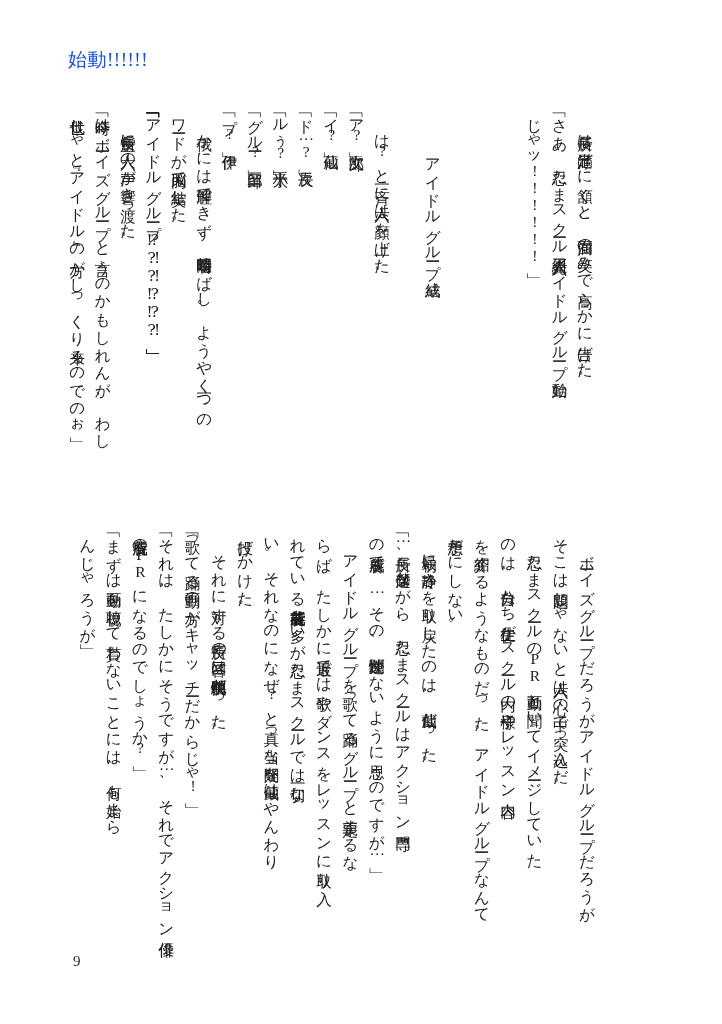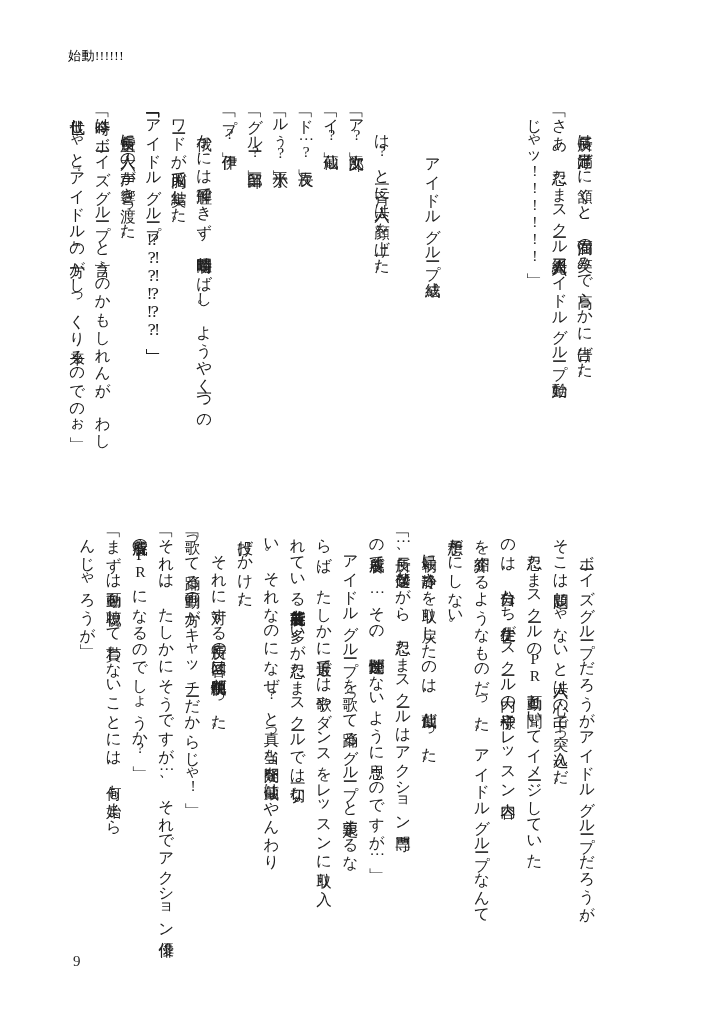--- a/index.html
+++ b/index.html
@@ -13,23 +13,23 @@
     height: 1024px;
     background: #ffffff;
     overflow: hidden;
     font-family: "Liberation Serif", "DejaVu Serif", serif;
     color: #1d1d1d;
   }
   .header-note {
     position: absolute;
     left: 68px;
     top: 47px;
-    font-size: 13px;
+    font-size: 19px;
     letter-spacing: 0.5px;
-    color: #000000;
+    color: #1d4ed8;
     white-space: nowrap;
     text-align: center;
   }
   .page-num {
     position: absolute;
     left: 73px;
     top: 953px;
     font-size: 15px;
     color: #2a2a2a;
   }

